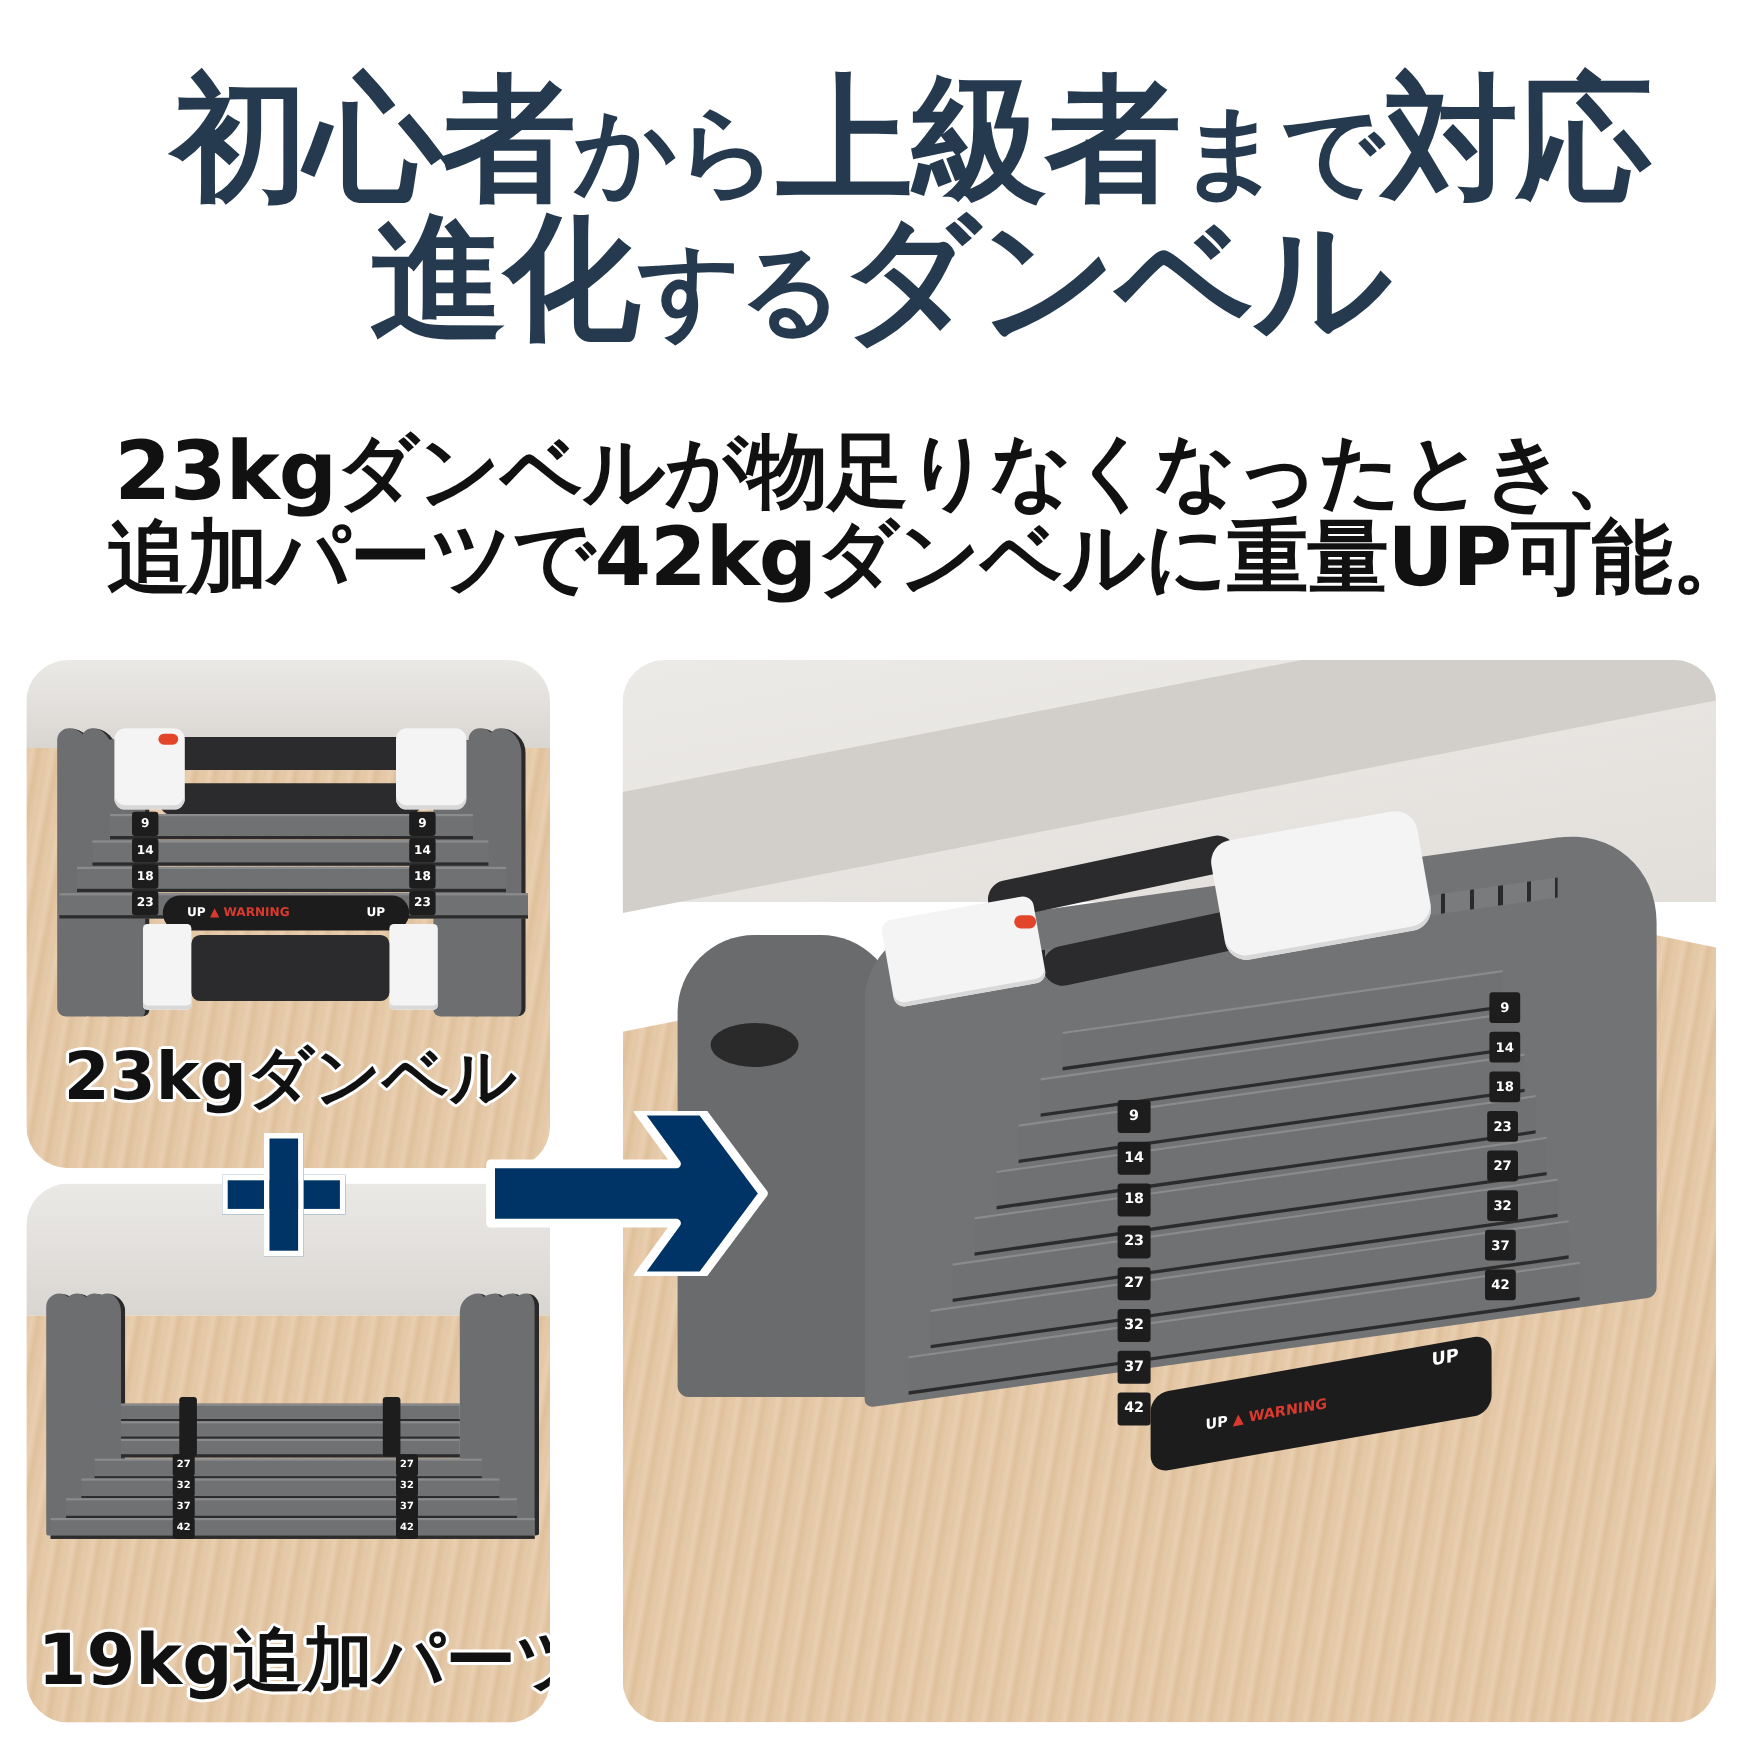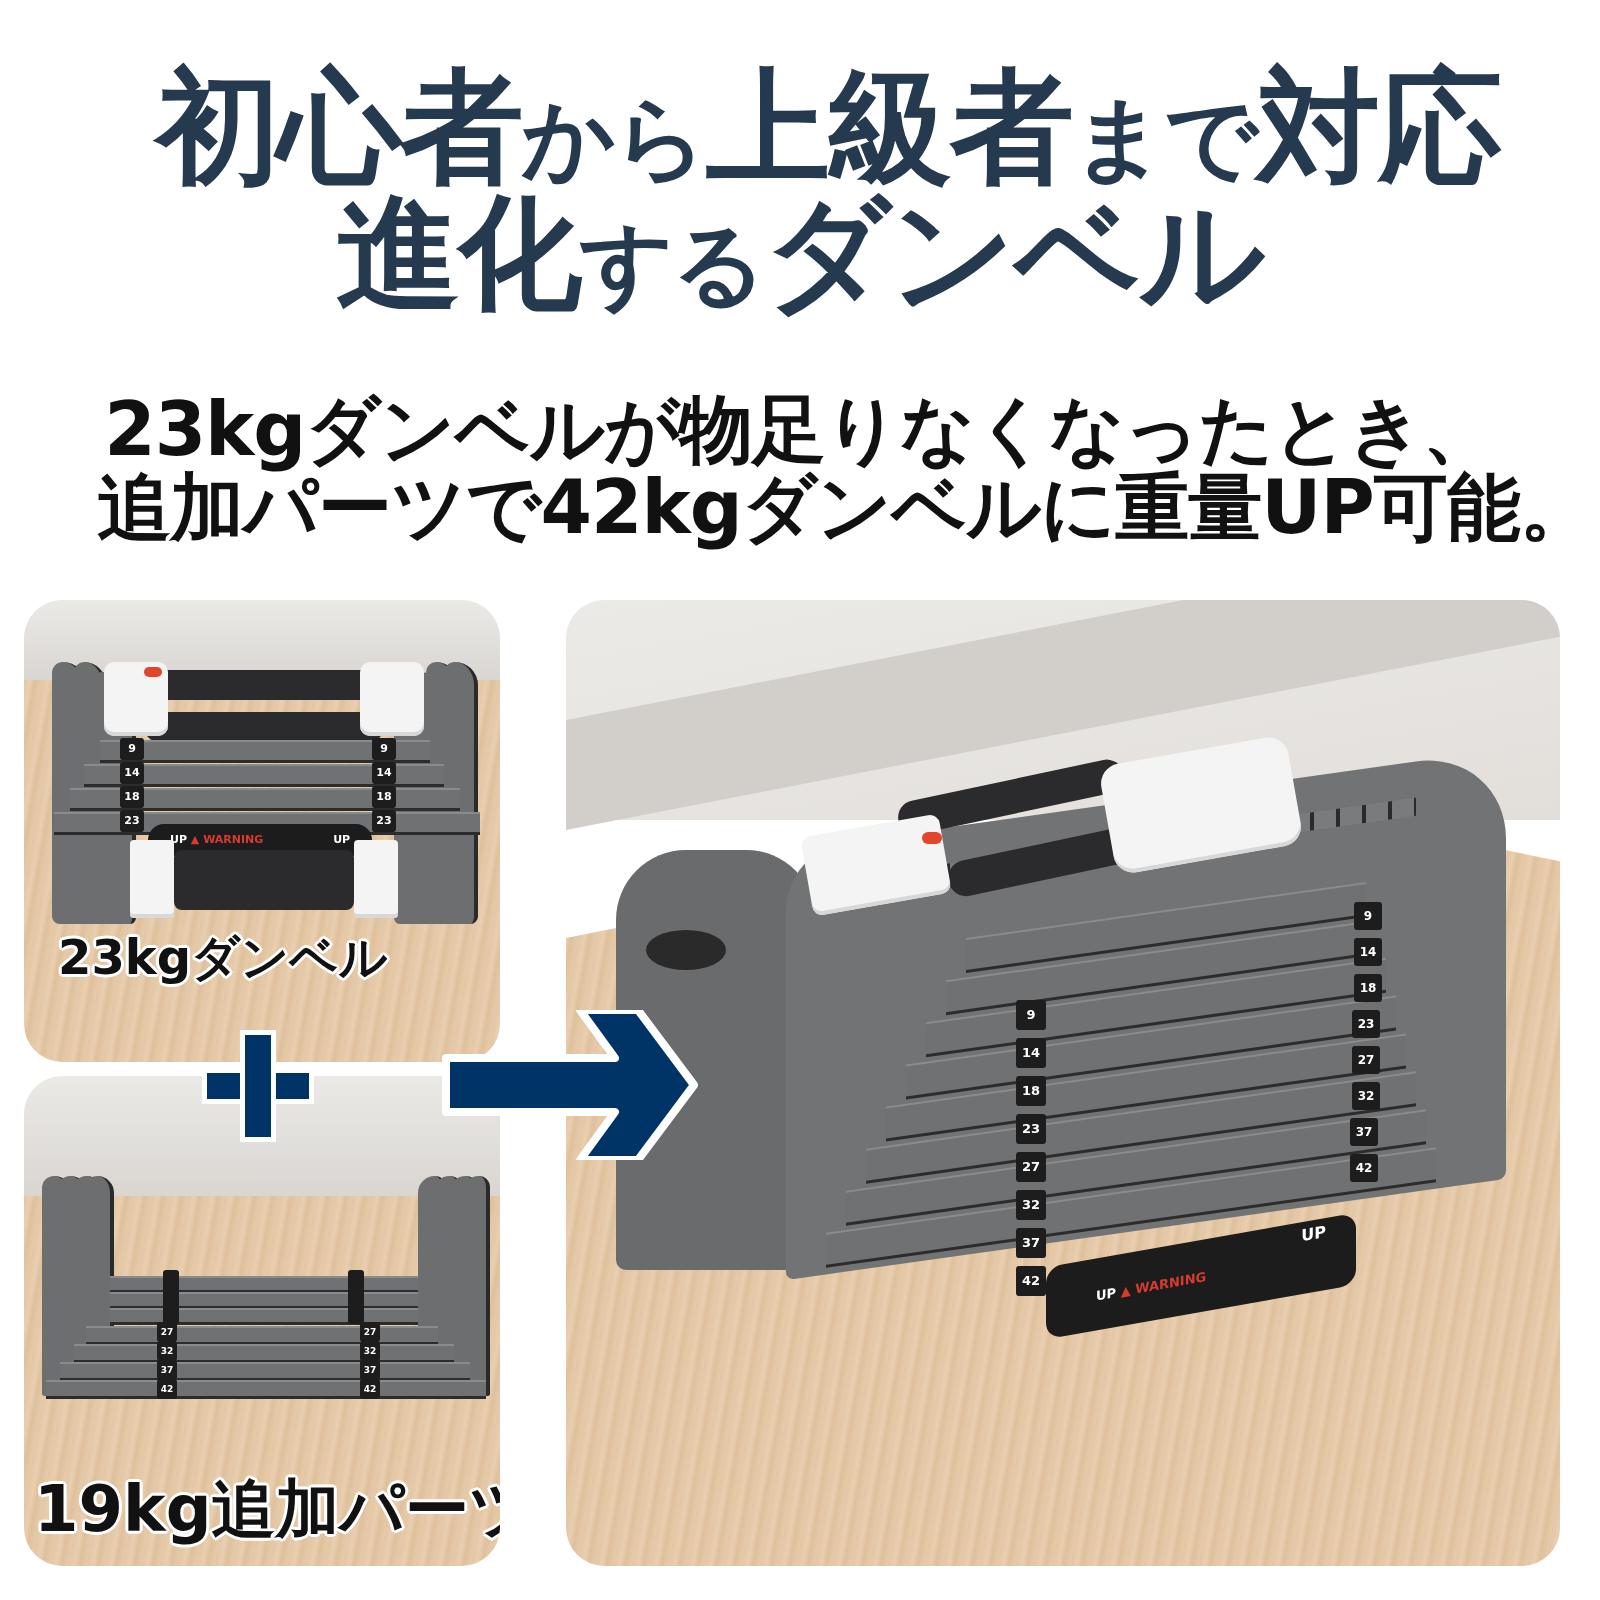--- a/index.html
+++ b/index.html
@@ -110,32 +110,32 @@
   <div class="tag" style="left:96px; top:138px; width:24px; height:22px; font-size:11px; line-height:22px;">9</div>
   <div class="tag" style="left:96px; top:162px; width:24px; height:22px; font-size:11px; line-height:22px;">14</div>
   <div class="tag" style="left:96px; top:186px; width:24px; height:22px; font-size:11px; line-height:22px;">18</div>
   <div class="tag" style="left:96px; top:210px; width:24px; height:22px; font-size:11px; line-height:22px;">23</div>
 
   <div class="tag" style="left:348px; top:138px; width:24px; height:22px; font-size:11px; line-height:22px;">9</div>
   <div class="tag" style="left:348px; top:162px; width:24px; height:22px; font-size:11px; line-height:22px;">14</div>
   <div class="tag" style="left:348px; top:186px; width:24px; height:22px; font-size:11px; line-height:22px;">18</div>
   <div class="tag" style="left:348px; top:210px; width:24px; height:22px; font-size:11px; line-height:22px;">23</div>
 
-  <div class="warning" style="left:124px; top:224px; width:224px; height:32px; font-size:11px; line-height:32px; padding-left:22px; box-sizing:border-box;">
+  <div class="warning" style="left:124px; top:214px; width:224px; height:32px; font-size:11px; line-height:32px; padding-left:22px; box-sizing:border-box;">
     <span>UP</span>
     <span class="red">▲</span>
     <span class="red">WARNING</span>
     <span style="margin-left:66px;">UP</span>
   </div>
 
   <div class="grip-block" style="left:106px; top:240px; width:44px; height:78px; border-radius:4px;"></div>
   <div class="grip-block" style="left:330px; top:240px; width:44px; height:78px; border-radius:4px;"></div>
   <div class="handle" style="left:150px; top:250px; width:180px; height:60px; border-radius:8px;"></div>
 
-  <div class="caption" style="left:34px; top:326px; font-size:48px;">23kgダンベル</div>
+  <div class="caption" style="left:34px; top:339px; font-size:60px;">23kgダンベル</div>
 </div>
 
 <div id="panel-19" class="panel">
   <div class="wall" style="height:120px;"></div>
   <div class="floor" style="top:120px;"></div>
 
   <div class="plate" style="left:18px; top:100px; width:26px; height:220px; border-radius:20px 30px 4px 4px;"></div>
   <div class="plate" style="left:34px; top:100px; width:26px; height:220px; border-radius:20px 30px 4px 4px;"></div>
   <div class="plate" style="left:50px; top:100px; width:26px; height:220px; border-radius:20px 30px 4px 4px;"></div>
   <div class="plate" style="left:62px; top:100px; width:24px; height:220px; border-radius:20px 30px 4px 4px;"></div>

